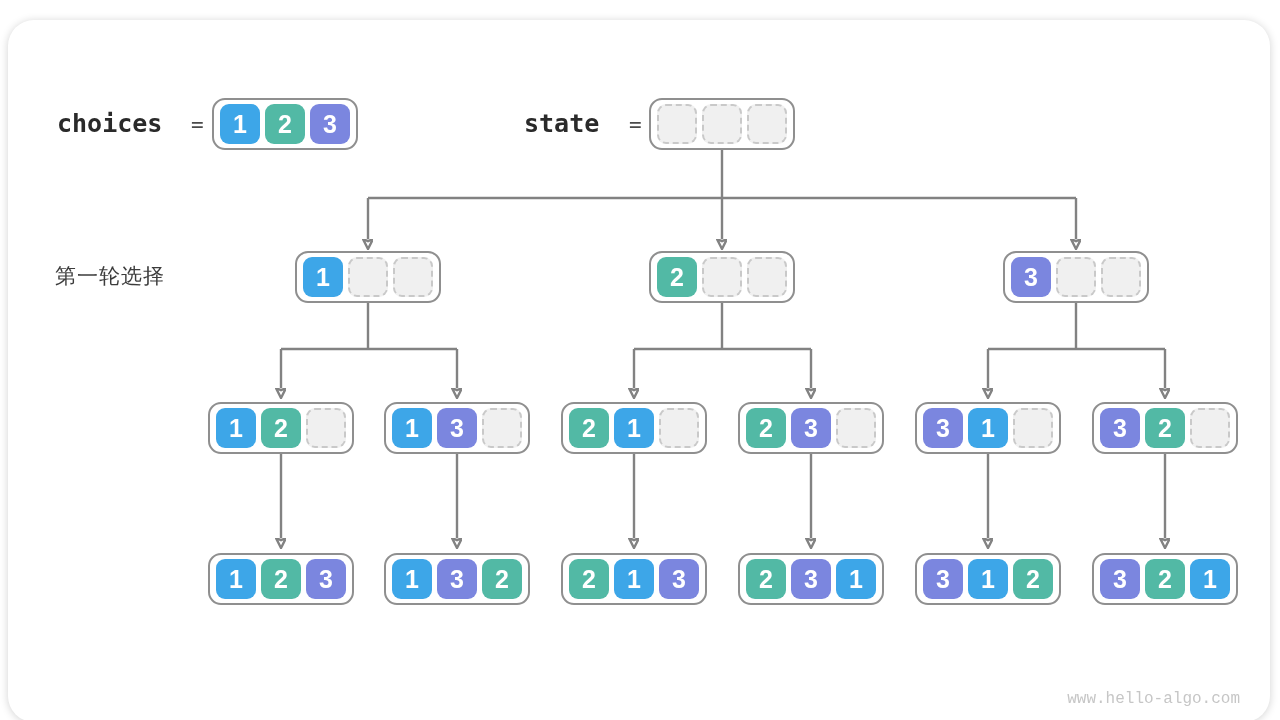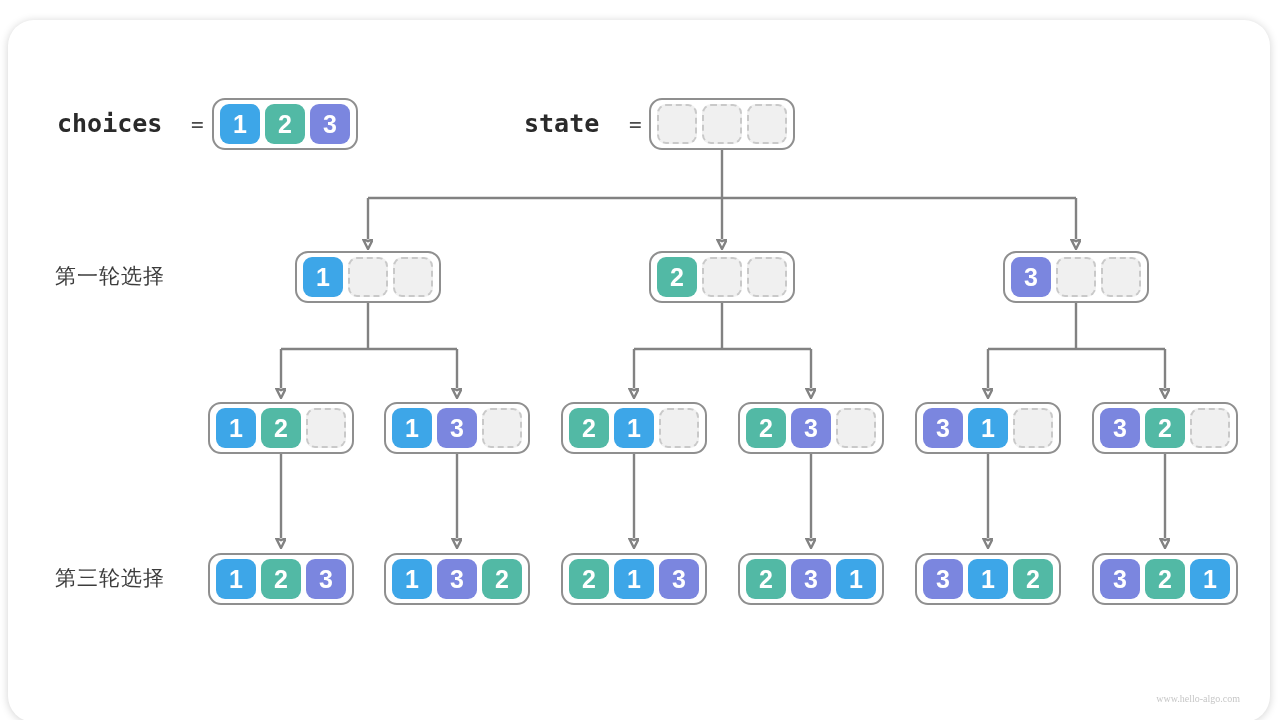--- a/index.html
+++ b/index.html
@@ -25,22 +25,22 @@
         display:flex;align-items:center;justify-content:center;
         font-weight:700;font-size:25px;color:#ffffff;}
   .cell[data-v=""]{background:var(--empty_fill,#f0f0f0);border:2px dashed var(--empty_border,#c9c9c9);}
   .cell[data-v="1"]{background:var(--c1,#3da6e8);}
   .cell[data-v="2"]{background:var(--c2,#52b9a5);}
   .cell[data-v="3"]{background:var(--c3,#7b86df);}
 
   .row-label{position:absolute;left:55px;width:160px;height:26px;line-height:26px;
         font-size:21px;letter-spacing:1px;color:var(--label,#3c3c3c);}
   .watermark{position:absolute;right:40px;top:678px;height:18px;line-height:18px;
-        font-family:Liberation Serif, serif;
-        font-size:10px;color:var(--watermark,#c6c6c6);}
+        font-family:Liberation Mono, monospace;
+        font-size:16px;color:var(--watermark,#c6c6c6);}
 </style>
 </head>
 <body>
 
 <div class="stage">
   <div class="card"></div>
 
   <svg class="connectors" width="1280" height="720" viewBox="0 0 1280 720">
     <defs>
       <marker id="arrow" markerUnits="userSpaceOnUse" markerWidth="11" markerHeight="11" refX="0" refY="5" orient="auto">
@@ -82,21 +82,20 @@
 
   <span class="legend-label" style="left:524px">state</span>
   <span class="equals" style="left:629px">=</span>
   <div class="node" style="left:649px;top:86px">
     <span class="cell" data-v=""></span>
     <span class="cell" data-v=""></span>
     <span class="cell" data-v=""></span>
   </div>
 
   <div class="row-label" style="top:251px">第一轮选择</div>
-  <div class="row-label" style="top:553px">第三轮选择</div>
 
   <div class="node" style="left:295px;top:239px">
     <span class="cell" data-v="1">1</span>
     <span class="cell" data-v=""></span>
     <span class="cell" data-v=""></span>
   </div>
   <div class="node" style="left:649px;top:239px">
     <span class="cell" data-v="2">2</span>
     <span class="cell" data-v=""></span>
     <span class="cell" data-v=""></span>

